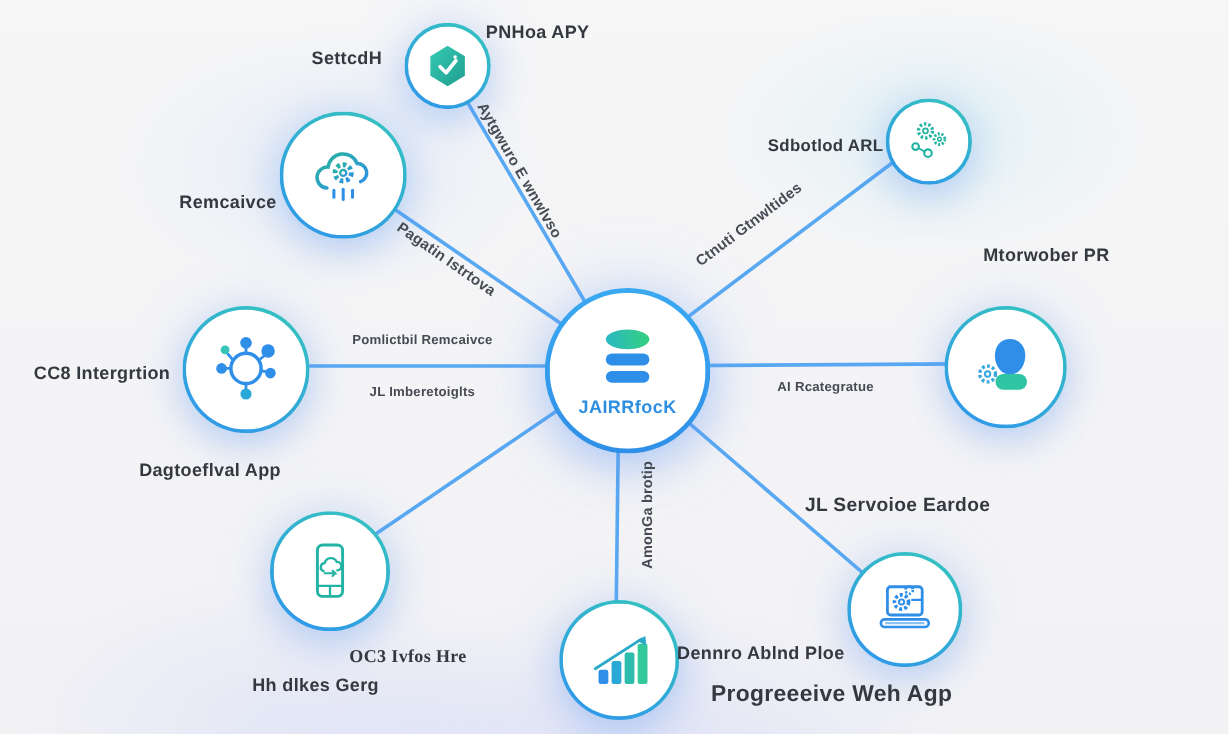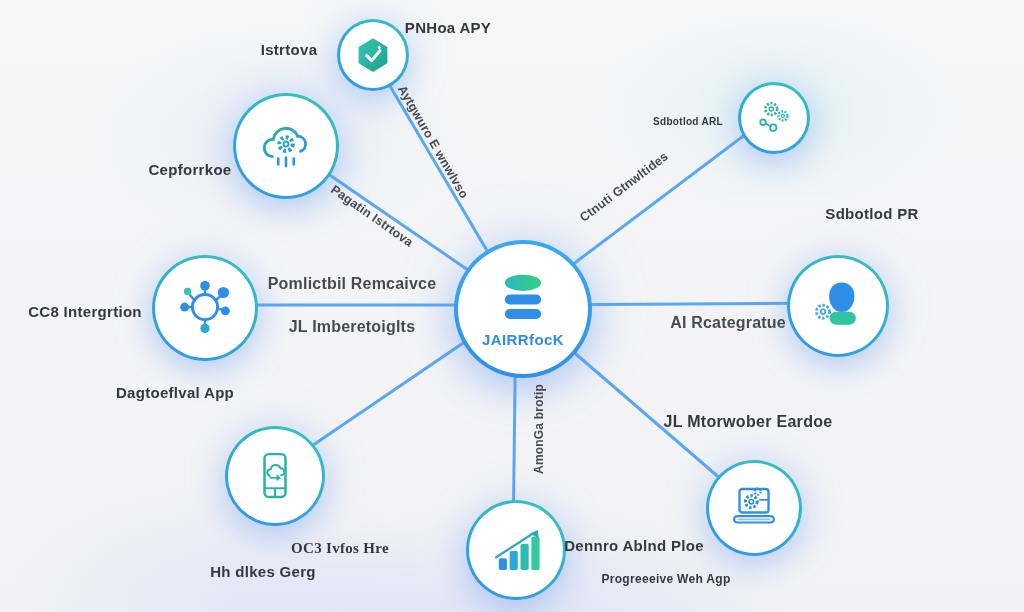--- a/index.html
+++ b/index.html
@@ -28,21 +28,21 @@
     background:linear-gradient(#fff,#fff) padding-box,
                linear-gradient(180deg,#3aa9f1,#2f8fe8) border-box;
     box-shadow:0 12px 34px rgba(96,150,240,.35), 0 0 60px rgba(120,170,250,.28);
   }
   .node-label{font-size:15px;font-weight:700;color:#2e8fe2;letter-spacing:.4px;}
   .flabel{
     position:absolute;transform:translate(-50%,-50%);
     font-size:15px;font-weight:700;color:#34383f;letter-spacing:.3px;white-space:nowrap;
   }
   .elabel{
-    position:absolute;font-size:16px;font-weight:700;color:#464b53;
+    position:absolute;font-size:11px;font-weight:700;color:#464b53;
     letter-spacing:.2px;white-space:nowrap;
   }
 </style>
 </head>
 <body>
 
 <div class="canvas">
 
   <svg class="wires" width="1024" height="612">
     <line x1="519" y1="305" x2="370" y2="52"></line>
@@ -166,34 +166,34 @@
       <circle cx="28" cy="19" r="8.5" fill="none" stroke="#22b3a4" stroke-width="4" stroke-dasharray="3 2.4"></circle>
       <circle cx="28" cy="19" r="3" fill="none" stroke="#22b3a4" stroke-width="2"></circle>
       <circle cx="45" cy="29" r="6.5" fill="none" stroke="#22b3a4" stroke-width="3.4" stroke-dasharray="2.6 2"></circle>
       <circle cx="45" cy="29" r="2.2" fill="none" stroke="#22b3a4" stroke-width="1.8"></circle>
       <line x1="20" y1="40" x2="28" y2="45" stroke="#22b3a4" stroke-width="2.2"></line>
       <circle cx="16" cy="38" r="4" fill="none" stroke="#22b3a4" stroke-width="2.6"></circle>
       <circle cx="31" cy="46" r="4.6" fill="none" stroke="#22b3a4" stroke-width="2.6"></circle>
     </svg>
   </div>
 
-  <div class="flabel" style="left:289px;top:49px;">Istrtova</div>
+  <div class="flabel" style="left:289px;top:49px;">SettcdH</div>
   <div class="flabel" style="left:448px;top:27px;">PNHoa APY</div>
-  <div class="flabel" style="left:190px;top:169px;">Cepforrkoe</div>
-  <div class="flabel" style="left:688px;top:121px;font-size:10px;">Sdbotlod ARL</div>
-  <div class="flabel" style="left:872px;top:213px;">Sdbotlod PR</div>
+  <div class="flabel" style="left:190px;top:169px;">Remcaivce</div>
+  <div class="flabel" style="left:688px;top:121px;font-size:14px;">Sdbotlod ARL</div>
+  <div class="flabel" style="left:872px;top:213px;">Mtorwober PR</div>
   <div class="flabel" style="left:85px;top:311px;">CC8 Intergrtion</div>
   <div class="flabel" style="left:175px;top:392px;">Dagtoeflval App</div>
-  <div class="flabel" style="left:748px;top:422px;font-size:16px;">JL Mtorwober Eardoe</div>
+  <div class="flabel" style="left:748px;top:422px;font-size:16px;">JL Servoioe Eardoe</div>
   <div class="flabel" style="left:634px;top:509px;margin-top:36px;">Dennro Ablnd Ploe</div>
   <div class="flabel" style="left:340px;top:548px;font-family:Liberation Serif, serif;">OC3 Ivfos Hre</div>
   <div class="flabel" style="left:236px;top:571px;margin-left:27px;">Hh dlkes Gerg</div>
-  <div class="flabel" style="left:666px;top:579px;font-size:12px;">Progreeeive Weh Agp</div>
+  <div class="flabel" style="left:693px;top:579px;font-size:19px;">Progreeeive Weh Agp</div>
 
   <div class="elabel" style="left:352px;top:284px;transform:translate(-50%,-50%);">Pomlictbil Remcaivce</div>
   <div class="elabel" style="left:352px;top:327px;transform:translate(-50%,-50%);">JL Imberetoiglts</div>
-  <div class="elabel" style="left:688px;top:323px;transform:translate(-50%,-50%);margin-left:40px;">AI Rcategratue</div>
+  <div class="elabel" style="left:688px;top:323px;transform:translate(-50%,-50%);">AI Rcategratue</div>
   <div class="elabel" style="left:433px;top:142px;transform:translate(-50%,-50%) rotate(60deg);font-size:12.5px;">Aytgwuro E wnwlvso</div>
   <div class="elabel" style="left:372px;top:216px;transform:translate(-50%,-50%) rotate(35deg);font-size:12.5px;">Pagatin Istrtova</div>
   <div class="elabel" style="left:624px;top:187px;transform:translate(-50%,-50%) rotate(-37deg);font-size:12.5px;">Ctnuti Gtnwltides</div>
   <div class="elabel" style="left:539px;top:429px;transform:translate(-50%,-50%) rotate(-90deg);font-size:12px;">AmonGa brotip</div>
 
 </div>
 
 </body></html>

